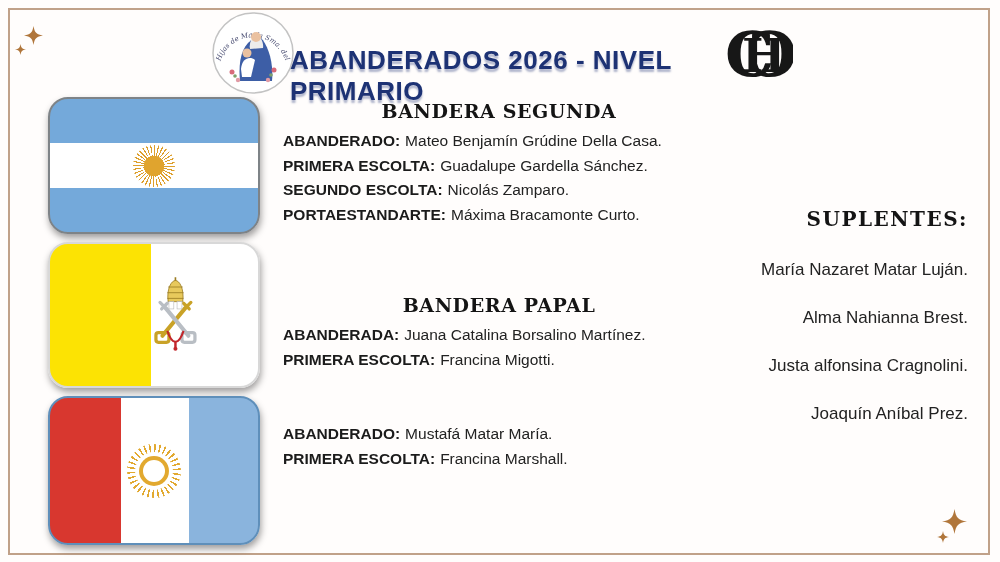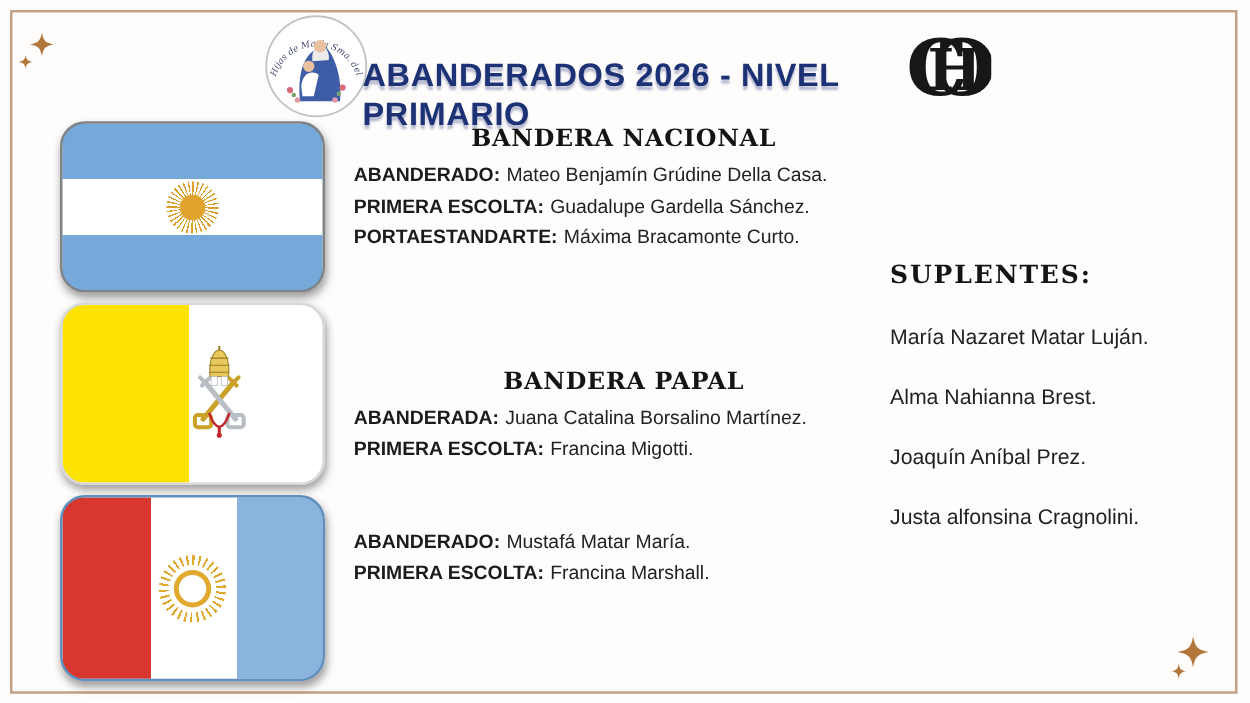--- a/index.html
+++ b/index.html
@@ -63,21 +63,21 @@
   .block{position:absolute;left:283px;width:432px;}
   .block-1{top:100px;} .block-2{top:262px;margin-top:32px;} .block-3{top:422px;}
   .block h2{
     margin:0 0 7px 0;font-family:"DejaVu Serif",serif;font-size:19px;
     font-weight:bold;letter-spacing:.6px;text-align:center;color:#141414;
   }
   .row{margin:0;font-size:15.5px;line-height:24.5px;color:#222;}
   .row b{font-weight:bold;color:#1b1b1b;margin-right:5px;}
 
   
-  .suplentes{position:absolute;left:712px;top:207px;width:256px;text-align:left;}
+  .suplentes{position:absolute;left:712px;top:207px;width:256px;text-align:right;}
   .suplentes h2{
     margin:0 0 28px 0;font-family:"DejaVu Serif",serif;font-size:20px;
     font-weight:bold;letter-spacing:1.5px;color:#141414;
   }
   .suplente{margin:0 0 26px 0;font-size:17px;line-height:22px;color:#222;}
 </style>
 </head>
 <body>
 
 <div class="canvas">
@@ -174,37 +174,38 @@
 
   <div class="flag flag-cordoba">
     <div class="flag-center">
       <div class="sun-cba">
           <div class="sun-cba-core"></div>
         </div>
     </div>
   </div>
 
   <section class="block block-1">
-    <h2>BANDERA NACIONAL</h2>
+    <h2>BANDERA SEGUNDA</h2>
     <p class="row"><b>ABANDERADO:</b><span>Mateo Benjamín Grúdine Della Casa.</span></p>
     <p class="row"><b>PRIMERA ESCOLTA:</b><span>Guadalupe Gardella Sánchez.</span></p>
+    <p class="row"><b>SEGUNDO ESCOLTA:</b><span>Nicolás Zamparo.</span></p>
     <p class="row"><b>PORTAESTANDARTE:</b><span>Máxima Bracamonte Curto.</span></p>
   </section>
 
   <section class="block block-2">
     <h2>BANDERA PAPAL</h2>
     <p class="row"><b>ABANDERADA:</b><span>Juana Catalina Borsalino Martínez.</span></p>
     <p class="row"><b>PRIMERA ESCOLTA:</b><span>Francina Migotti.</span></p>
   </section>
 
   <section class="block block-3">
     <p class="row"><b>ABANDERADO:</b><span>Mustafá Matar María.</span></p>
     <p class="row"><b>PRIMERA ESCOLTA:</b><span>Francina Marshall.</span></p>
   </section>
 
   <aside class="suplentes">
     <h2>SUPLENTES:</h2>
     <p class="suplente">María Nazaret Matar Luján.</p>
     <p class="suplente">Alma Nahianna Brest.</p>
+    <p class="suplente">Justa alfonsina Cragnolini.</p>
     <p class="suplente">Joaquín Aníbal Prez.</p>
-    <p class="suplente">Justa alfonsina Cragnolini.</p>
   </aside>
 </div>
 
 </body></html>

